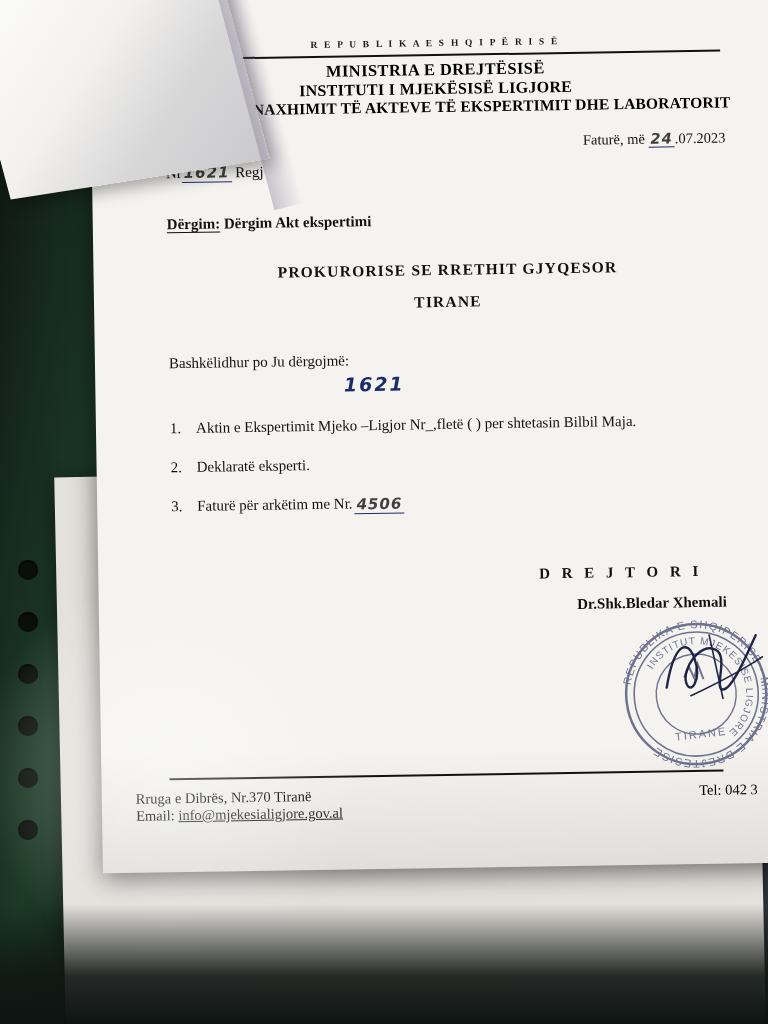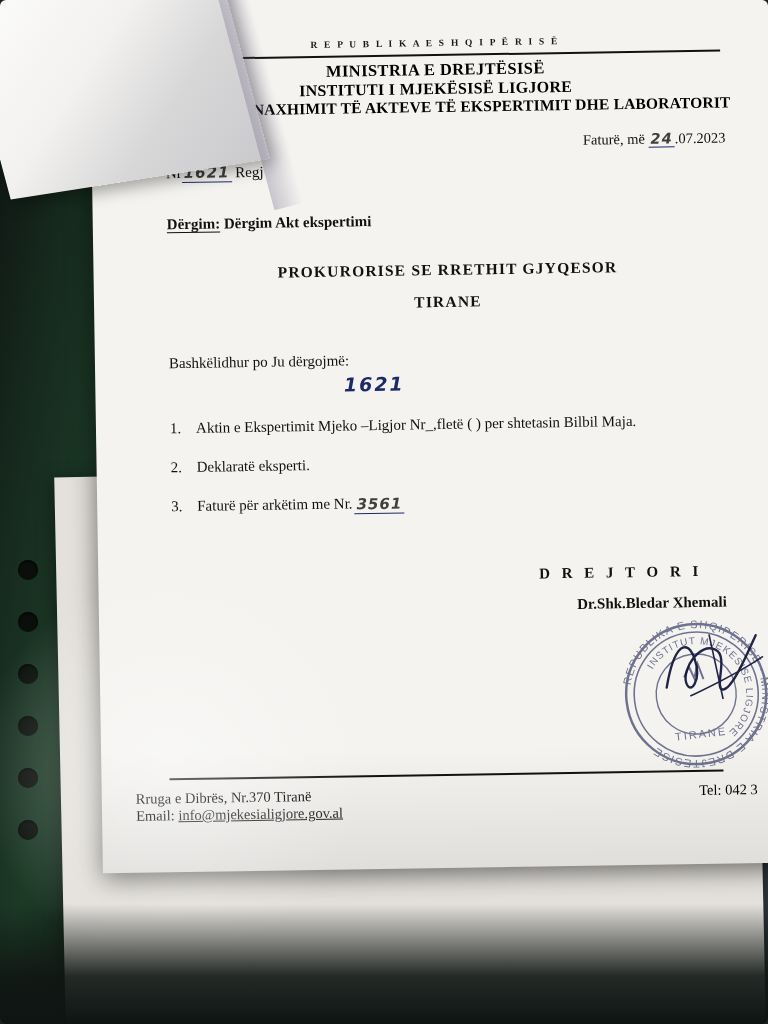--- a/index.html
+++ b/index.html
@@ -3,21 +3,21 @@
 <meta charset="utf-8">
 <style>
   html,body{margin:0;padding:0;}
   body{
     width:768px;height:1024px;overflow:hidden;
     background:#1d2320;
     font-family:"Liberation Serif", serif;
     position:relative;
   }
   
-  .scene{position:absolute;inset:0;overflow:hidden;border-radius:6px;}
+  .scene{position:absolute;inset:0;overflow:hidden;}
   .desk-left{
     position:absolute;left:0;top:0;width:120px;height:1024px;
     background:linear-gradient(100deg,#0d1210 0%,#16281d 30%,#1c3a26 60%,#14241a 100%);
   }
   .desk-left .hole{
     position:absolute;left:18px;width:20px;height:20px;border-radius:50%;
     background:#0a0f0c;box-shadow:inset 0 1px 2px #000;
   }
   .desk-right{
     position:absolute;right:0;top:0;width:90px;height:1024px;
@@ -204,21 +204,21 @@
             <span class="n">1.</span>
             <span>Aktin e Ekspertimit Mjeko –Ligjor Nr_,fletë ( ) per  shtetasin Bilbil  Maja.</span>
           </li>
           <li>
             <span class="n">2.</span>
             <span>Deklaratë eksperti.</span>
           </li>
           <li>
             <span class="n">3.</span>
             <span>Faturë për arkëtim me Nr.</span>
-              <span class="hand hand-u" style="margin-left:2px">3561</span>
+              <span class="hand hand-u" style="margin-left:2px">4506</span>
           </li>
         </ol>
 
         <div class="sig-title">D R E J T O R I</div>
         <div class="sig-name">Dr.Shk.Bledar Xhemali</div>
       </div>
 
       
       <svg class="stamp" viewBox="0 0 160 160">
         <defs>

